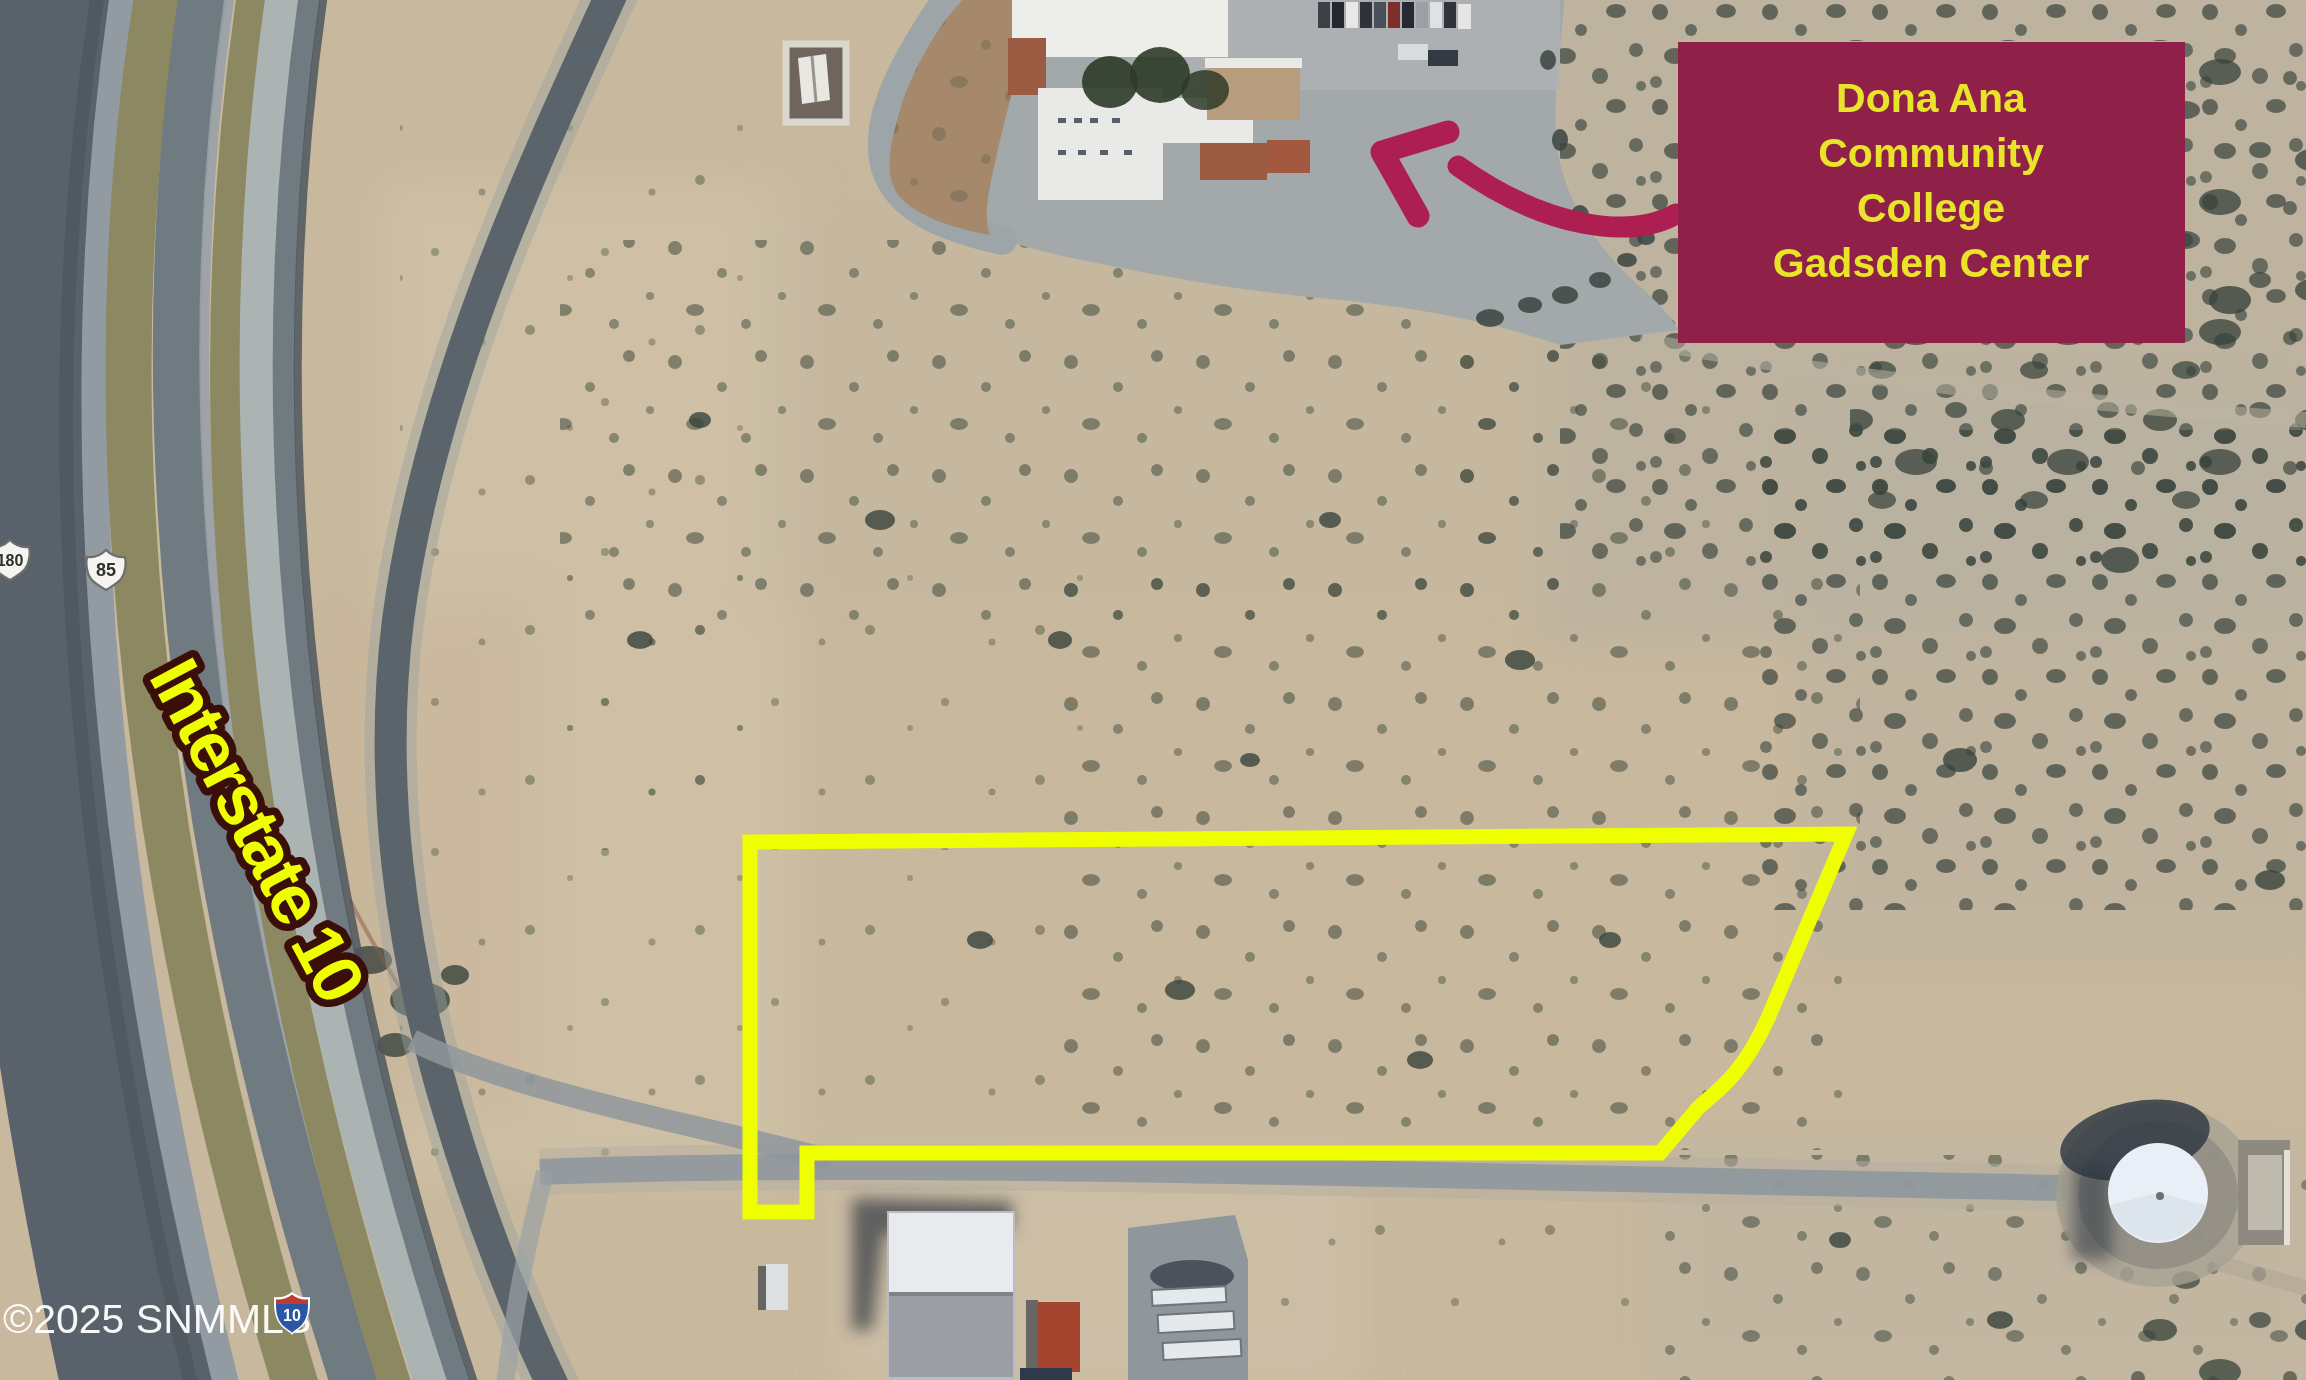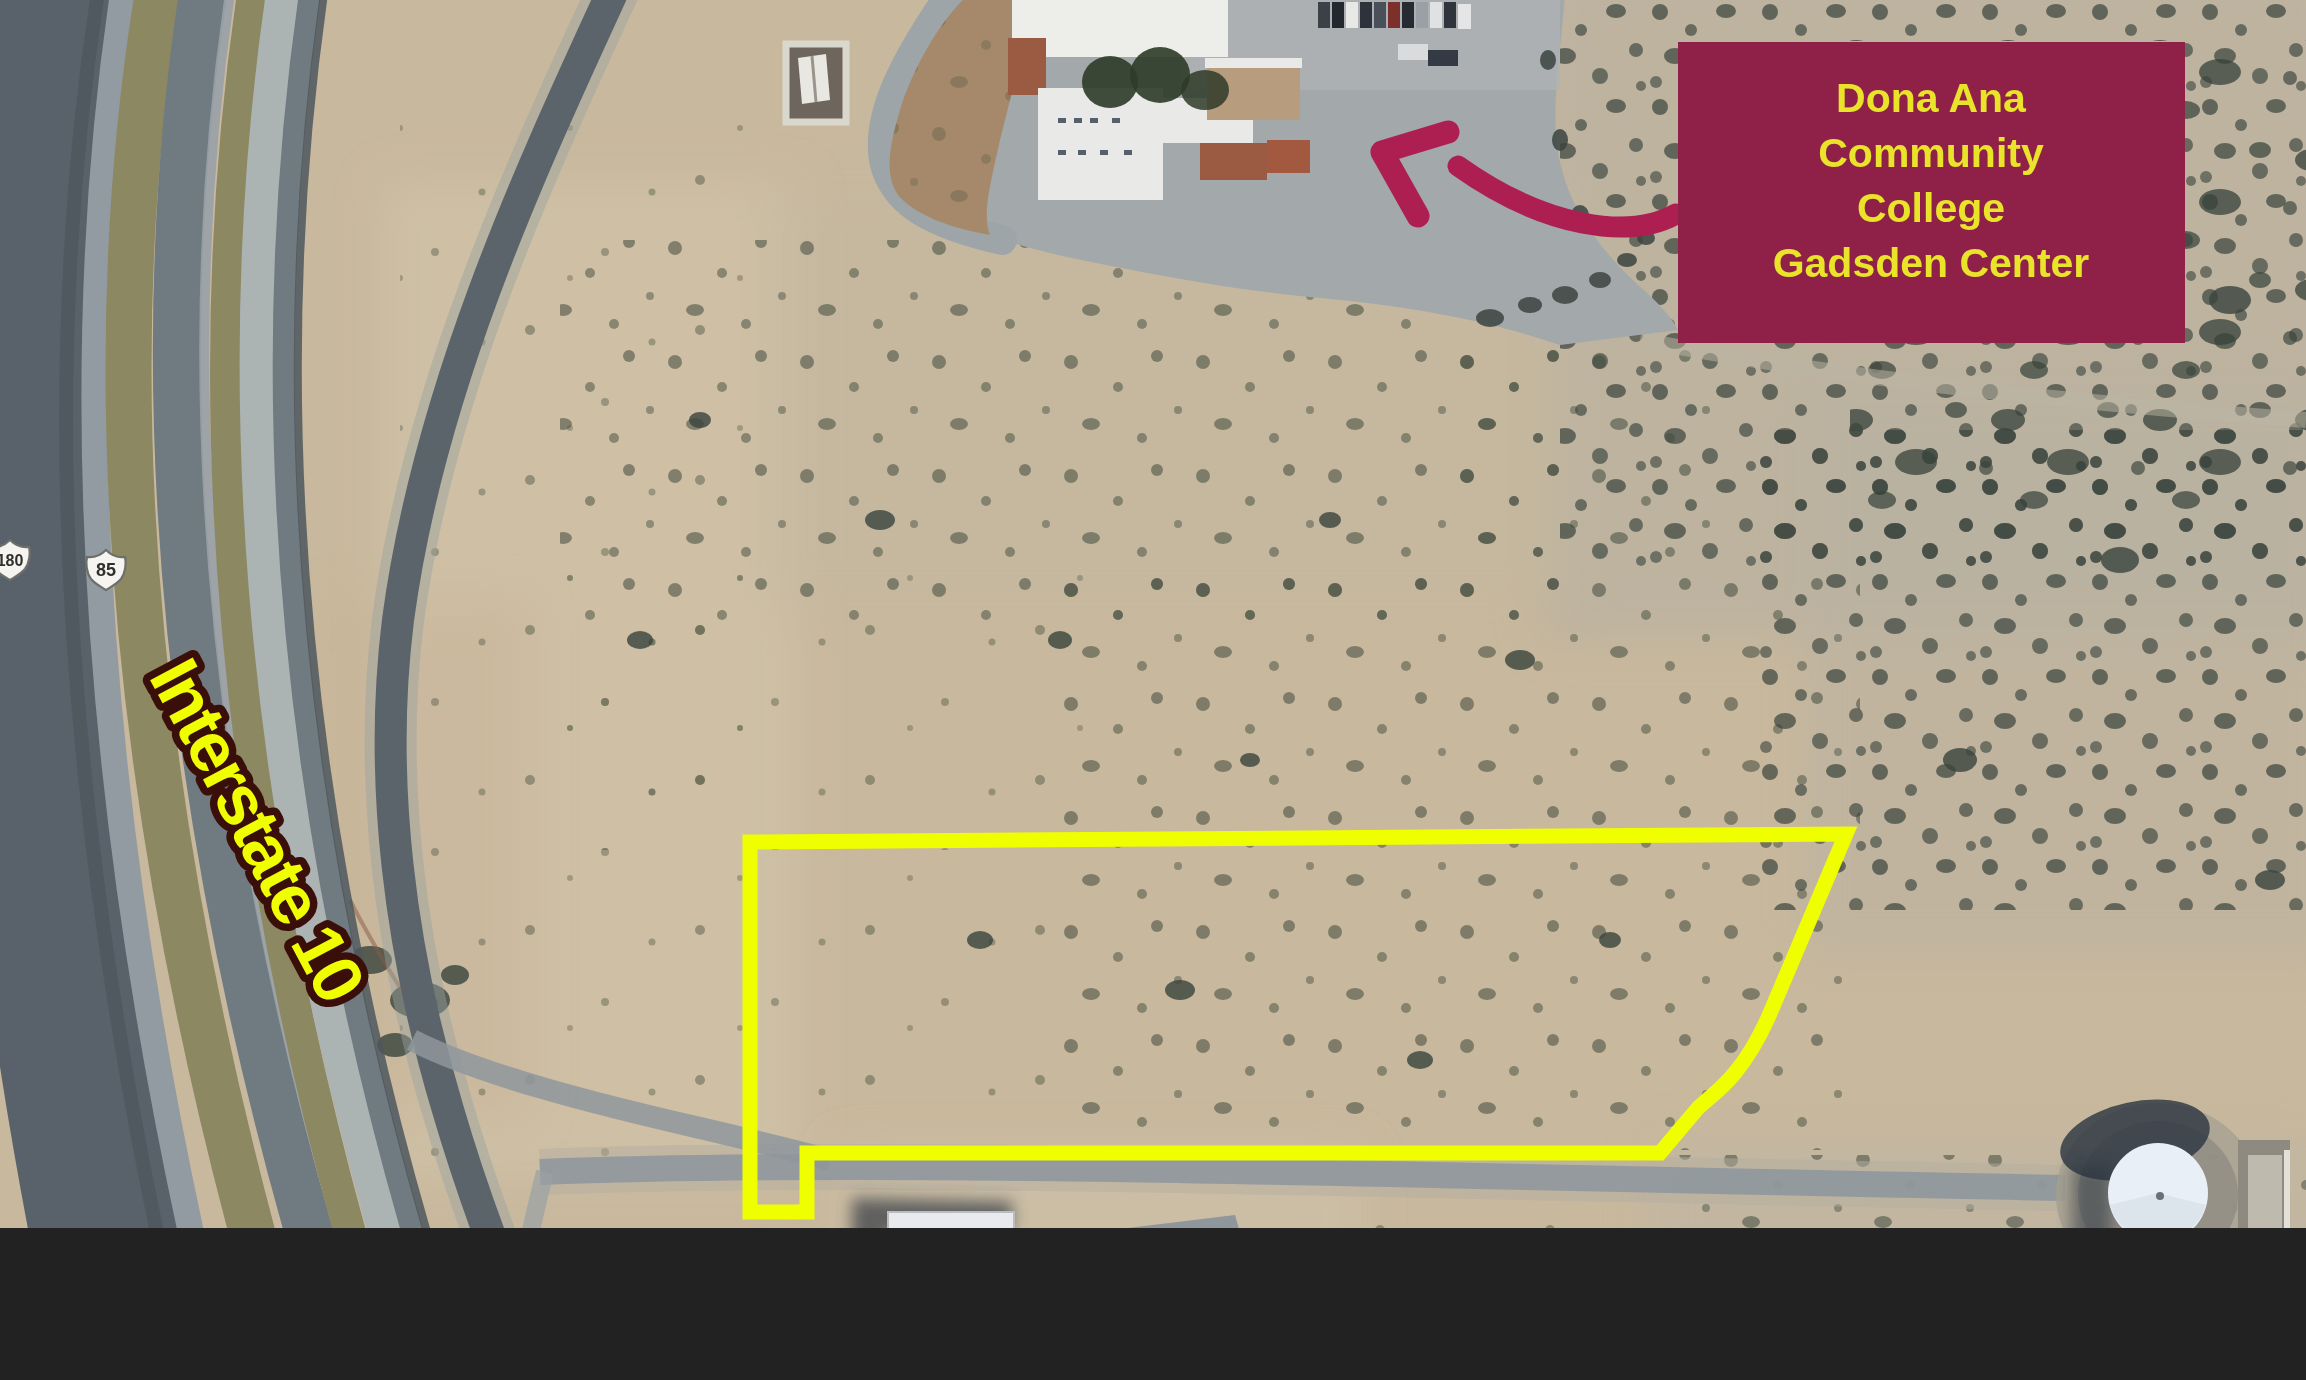--- a/index.html
+++ b/index.html
@@ -1,16 +1,16 @@
 <!DOCTYPE html>
 <html style="--annotation-yellow: #F0FF00; --callout-bg: #8F2148; --callout-text: #E9E32A; --arrow: #AE1F51; --label-outline: #3A0F0A; --watermark: #FFFFFF;"><head>
 <meta charset="utf-8">
 <style>
   html,body{margin:0;padding:0;background:#222;}
-  .stage{position:relative;width:2306px;height:1228px;overflow:hidden;background:#C8B89D;
+  .stage{position:relative;width:2306px;height:1380px;overflow:hidden;background:#C8B89D;
          font-family:"Liberation Sans", sans-serif;}
   svg{position:absolute;left:0;top:0;display:block;}
   text{font-family:"Liberation Sans", sans-serif;}
   .fill-callout{fill:var(--callout-bg,#8F2148);}
   .callout-line{fill:var(--callout-text,#E9E32A);font-size:41px;font-weight:700;
                 text-anchor:middle;}
   .road-label{fill:var(--annotation-yellow,#F0FF00);stroke:var(--label-outline,#3A0F0A);
               stroke-width:15px;stroke-linejoin:round;paint-order:stroke;
               font-size:70px;font-weight:700;letter-spacing:-3px;}
   .boundary{fill:none;stroke:var(--annotation-yellow,#F0FF00);stroke-width:15px;

